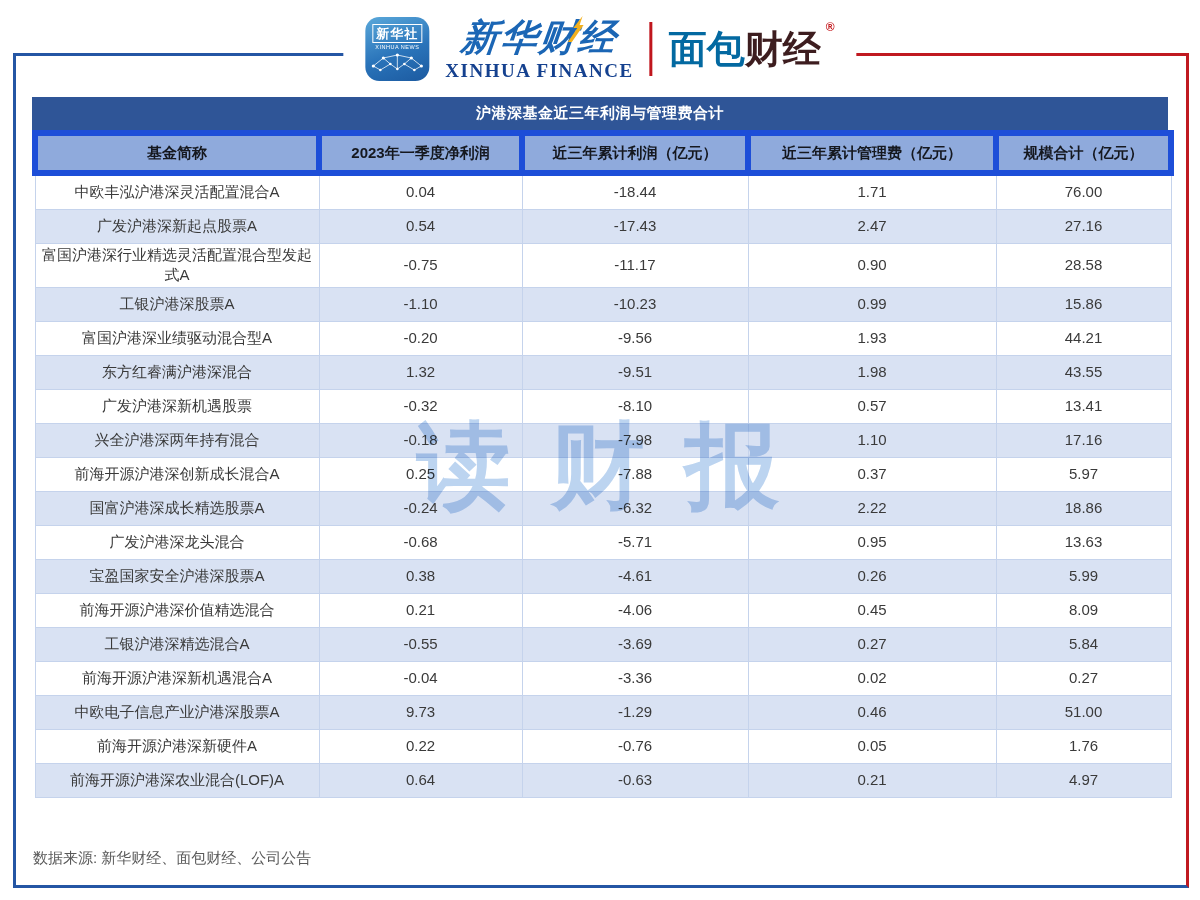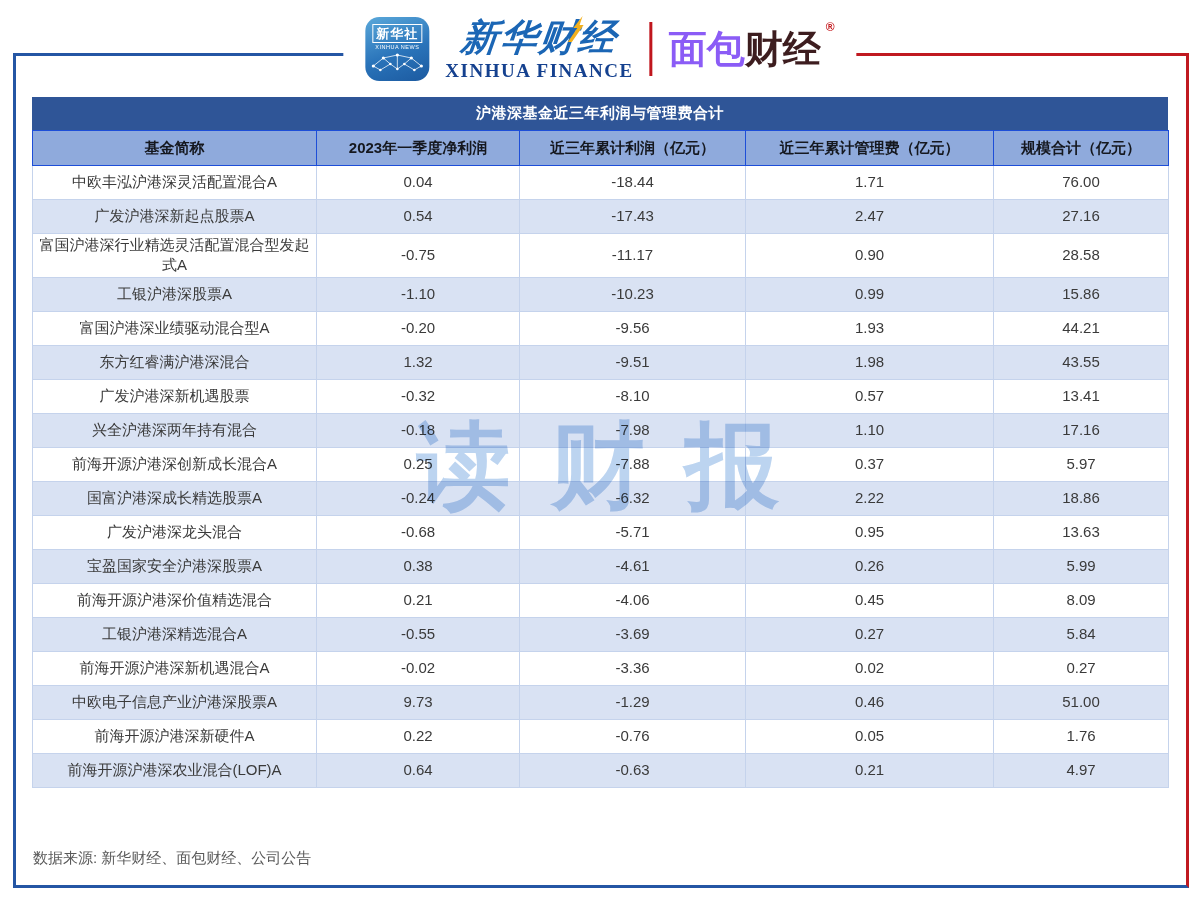--- a/index.html
+++ b/index.html
@@ -42,34 +42,34 @@
     position:relative;font-size:37px;font-weight:900;font-style:italic;
     color:#1b66b5;transform:skewX(-6deg);letter-spacing:2px;white-space:nowrap;
   }
   .xf-bolt{position:absolute;right:34px;top:-4px;}
   .xf-en{
     font-family:"Liberation Serif","DejaVu Serif",serif;font-weight:bold;
     font-size:19px;color:#15418f;letter-spacing:1.5px;margin-top:5px;white-space:nowrap;
   }
   .logo-divider{width:3px;height:54px;background:#c0161d;}
   .bread-logo{position:relative;font-size:38px;font-weight:900;white-space:nowrap;padding-right:14px;}
-  .bread-red{color:#8b5cf6;font-family:Liberation Mono, monospace;}
+  .bread-red{color:#0369a1;font-family:Liberation Mono, monospace;}
   .bread-dark{color:#3d1d1f;}
   .bread-reg{position:absolute;top:-4px;right:0;font-size:12px;font-weight:bold;color:#c4171c;}
 
   
   .table-wrap{position:absolute;left:32px;top:97px;width:1136px;z-index:2;}
   .table-title{
     height:33px;background:#2f5597;color:#ffffff;font-weight:bold;font-size:15px;
     display:flex;align-items:center;justify-content:center;letter-spacing:.5px;
   }
   table{border-collapse:collapse;width:1136px;table-layout:fixed;}
   th{
     background:#8faadc;color:#15181f;font-weight:bold;font-size:15px;
-    height:34px;border:1px solid #1d4ed8;padding:0 2px;
+    height:34px;border:6px solid #1d4ed8;padding:0 2px;
   }
   td{
     font-size:15px;color:#3a3a3a;text-align:center;height:31px;
     border:1px solid #c5d3ec;padding:1px 4px;line-height:1.35;
   }
   tbody tr:nth-child(odd) td{background:#ffffff;}
   tbody tr:nth-child(even) td{background:#d9e2f3;}
 
   
   .watermark{
@@ -249,21 +249,21 @@
         </tr>
         <tr>
           <td>工银沪港深精选混合A</td>
           <td>-0.55</td>
           <td>-3.69</td>
           <td>0.27</td>
           <td>5.84</td>
         </tr>
         <tr>
           <td>前海开源沪港深新机遇混合A</td>
-          <td>-0.02</td>
+          <td>-0.04</td>
           <td>-3.36</td>
           <td>0.02</td>
           <td>0.27</td>
         </tr>
         <tr>
           <td>中欧电子信息产业沪港深股票A</td>
           <td>9.73</td>
           <td>-1.29</td>
           <td>0.46</td>
           <td>51.00</td>

